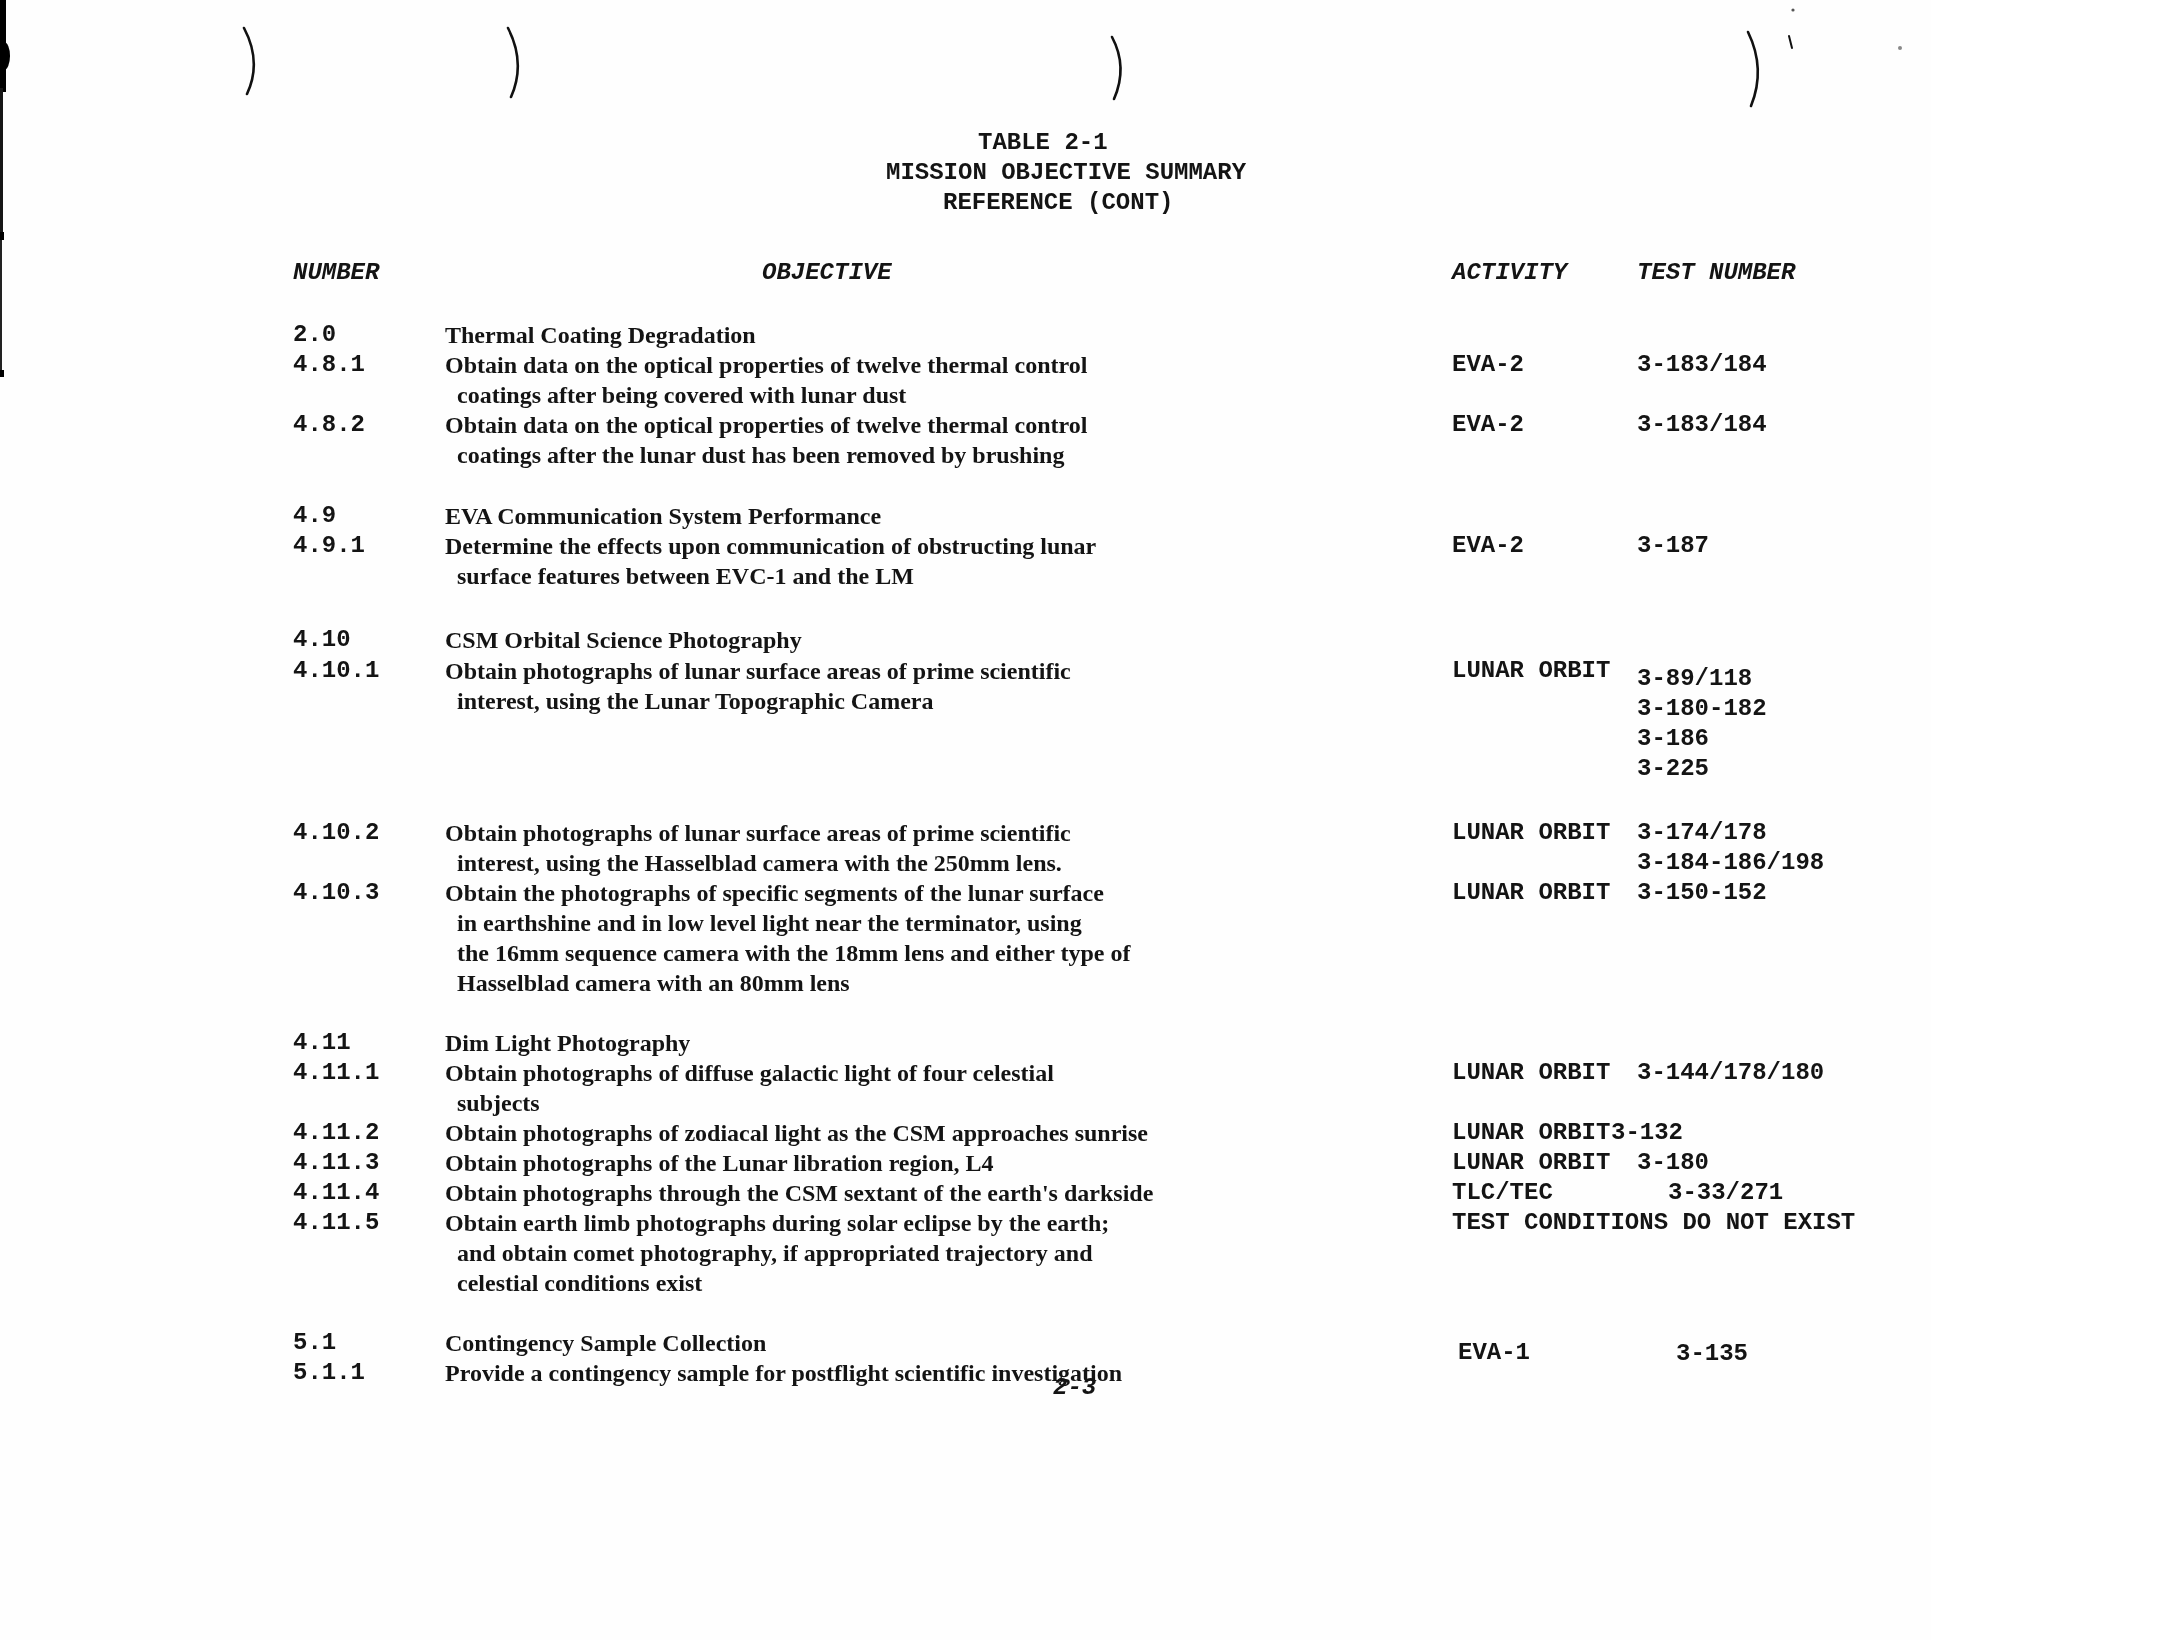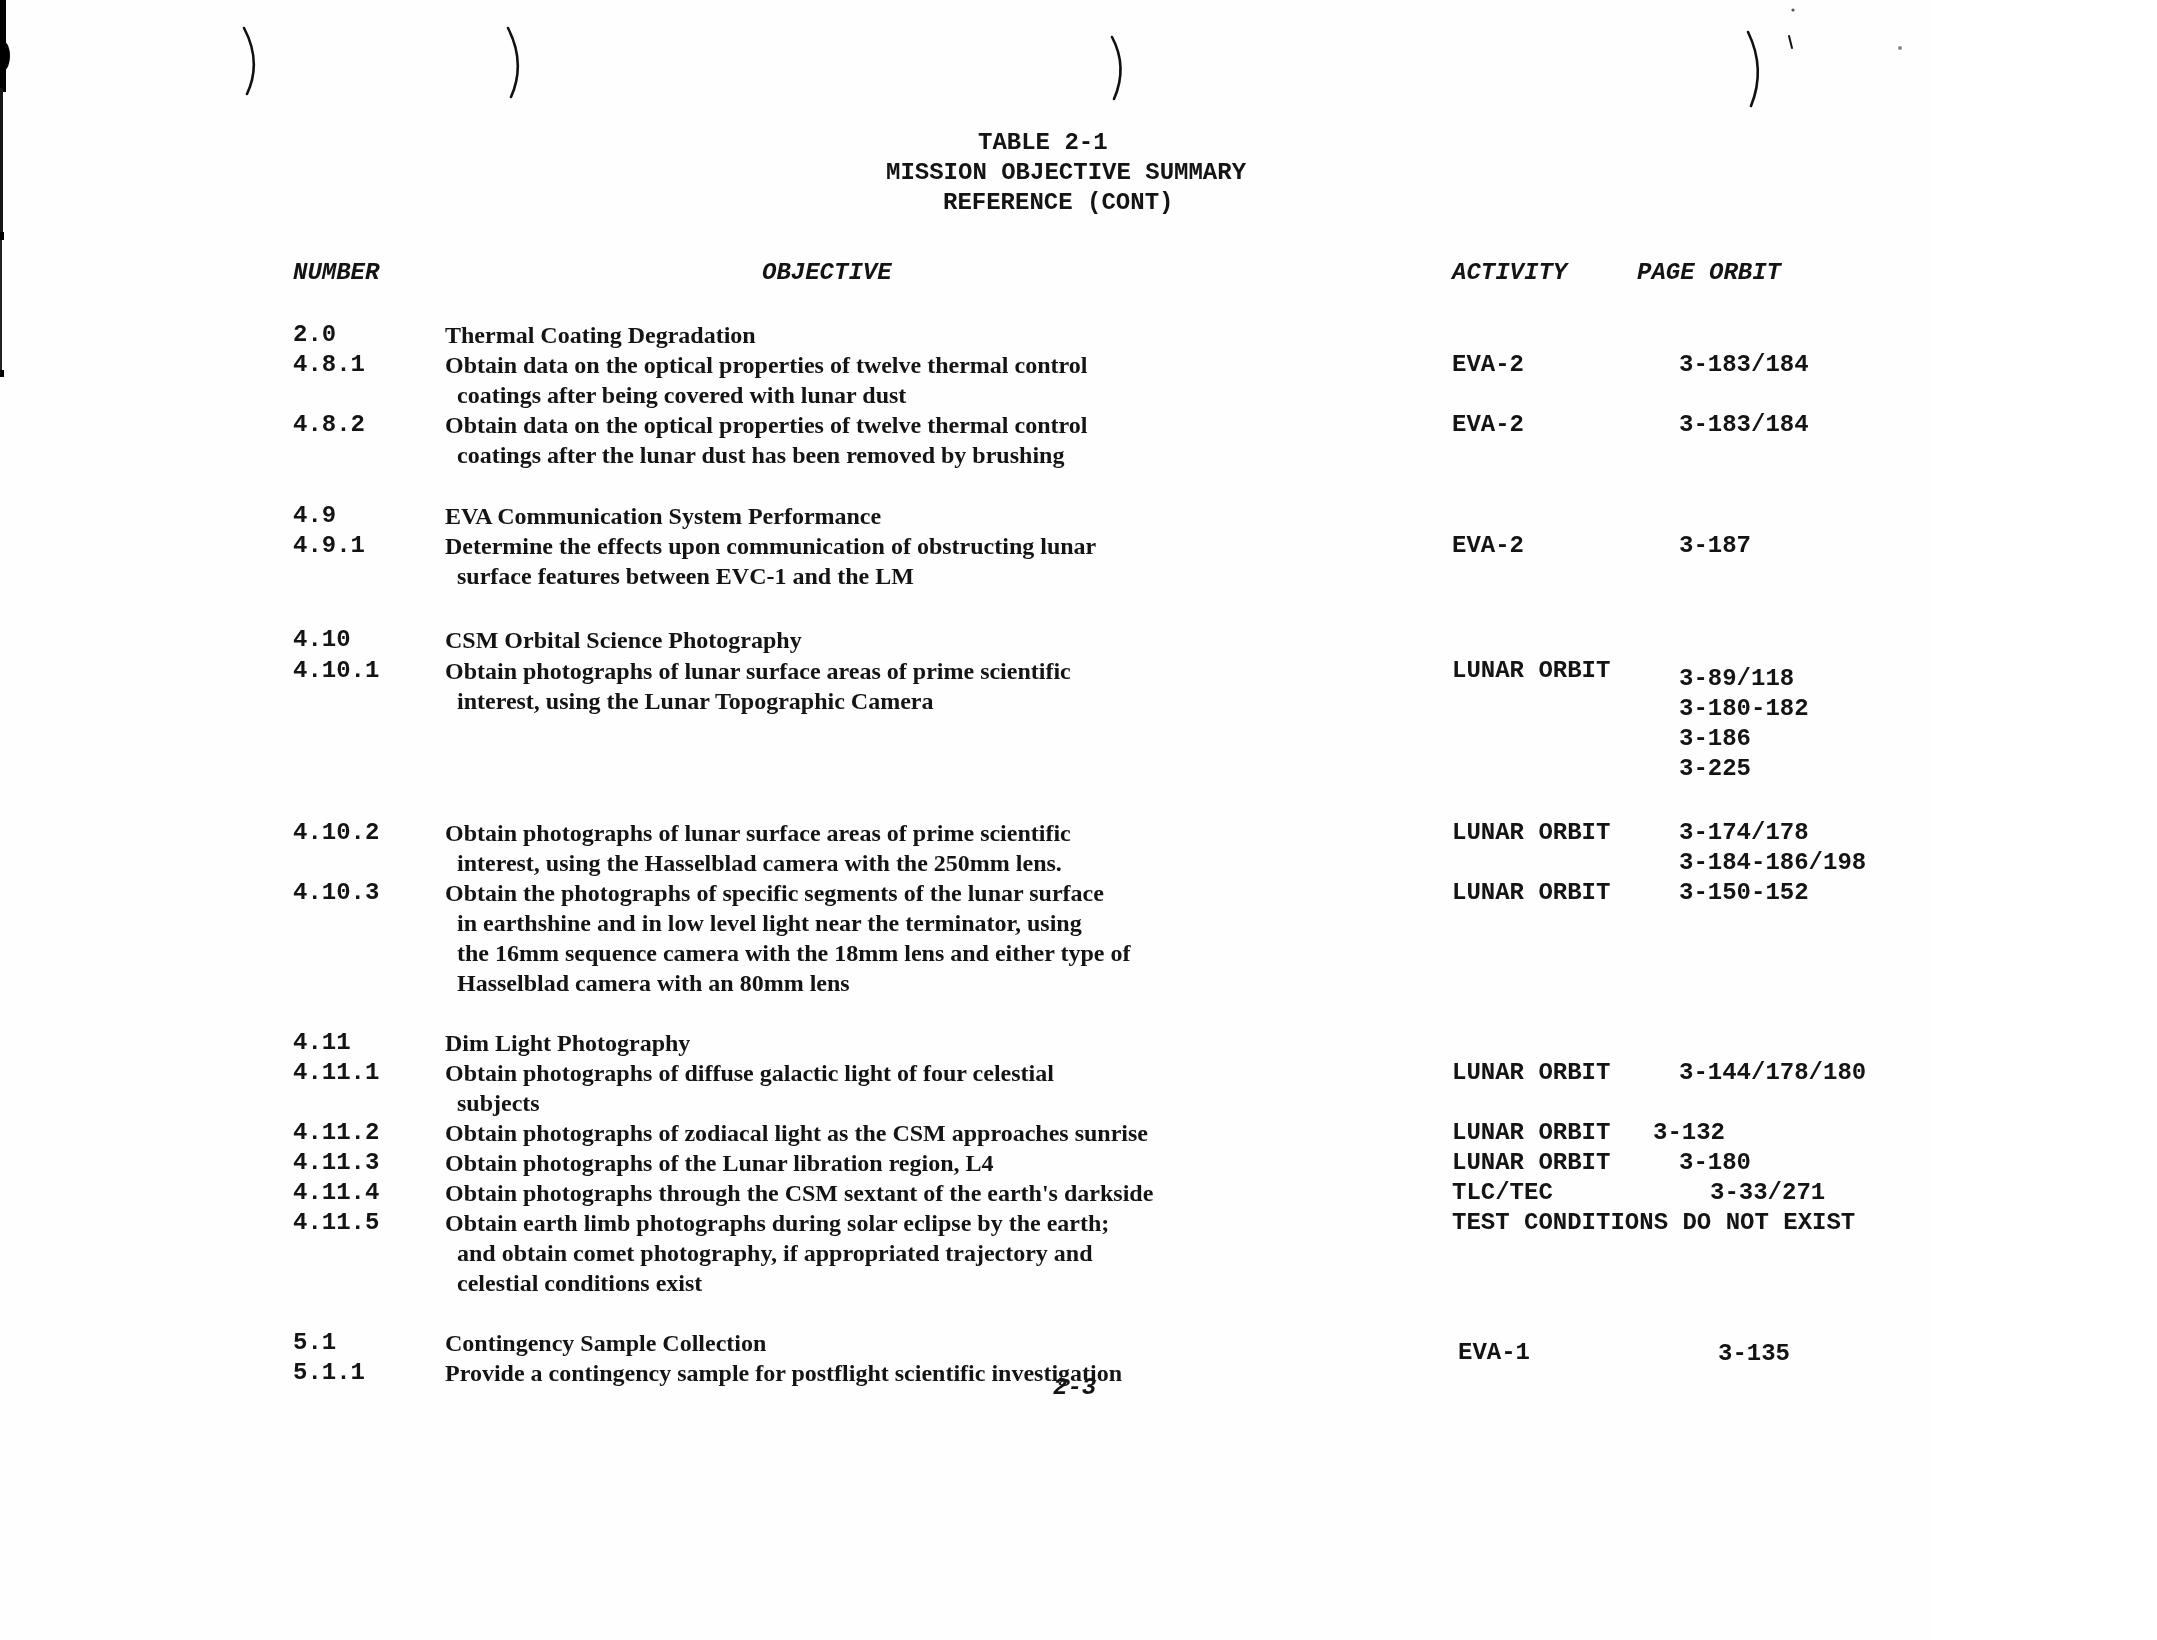--- a/index.html
+++ b/index.html
@@ -13,21 +13,21 @@
     line-height:30px;
     color:#141414;
     overflow:hidden;
   }
   .abs{position:absolute;white-space:pre;font-style:italic;}
   .title-line{position:absolute;white-space:pre;}
   .r{position:absolute;left:0;top:0;width:2157px;height:0;}
   .n{position:absolute;left:293px;top:0;white-space:pre;}
   .o{position:absolute;left:445px;top:0;white-space:pre;font-family:Liberation Serif, serif;}
   .a{position:absolute;left:1452px;top:0;white-space:pre;}
-  .p{position:absolute;left:1637px;top:0;white-space:pre;margin-left:42px;}
+  .p{position:absolute;left:1637px;top:0;white-space:pre;}
   .artifacts{position:absolute;left:0;top:0;pointer-events:none;}
 </style>
 </head>
 <body>
 
 <div class="page">
 
   <svg class="artifacts" width="2157" height="1640" viewBox="0 0 2157 1640" aria-hidden="true">
 
     <g>
@@ -51,21 +51,21 @@
     <circle cx="1900" cy="48" r="2" fill="#888"></circle>
   </svg>
 
   <div class="title-line" style="left:978px;top:128px">TABLE 2-1</div>
   <div class="title-line" style="left:886px;top:158px">MISSION OBJECTIVE SUMMARY</div>
   <div class="title-line" style="left:943px;top:188px">REFERENCE (CONT)</div>
 
   <div class="abs" style="left:293px;top:258px">NUMBER</div>
   <div class="abs" style="left:762px;top:258px">OBJECTIVE</div>
   <div class="abs" style="left:1452px;top:258px">ACTIVITY</div>
-  <div class="abs" style="left:1637px;top:258px">PAGE ORBIT</div>
+  <div class="abs" style="left:1637px;top:258px">TEST NUMBER</div>
 
   <div class="r" style="top:320px">
     <span class="n">2.0</span>
     <span class="o">Thermal Coating Degradation</span>
   </div>
 
   <div class="r" style="top:350px">
     <span class="n">4.8.1</span>
     <span class="o">Obtain data on the optical properties of twelve thermal control
   coatings after being covered with lunar dust</span>

